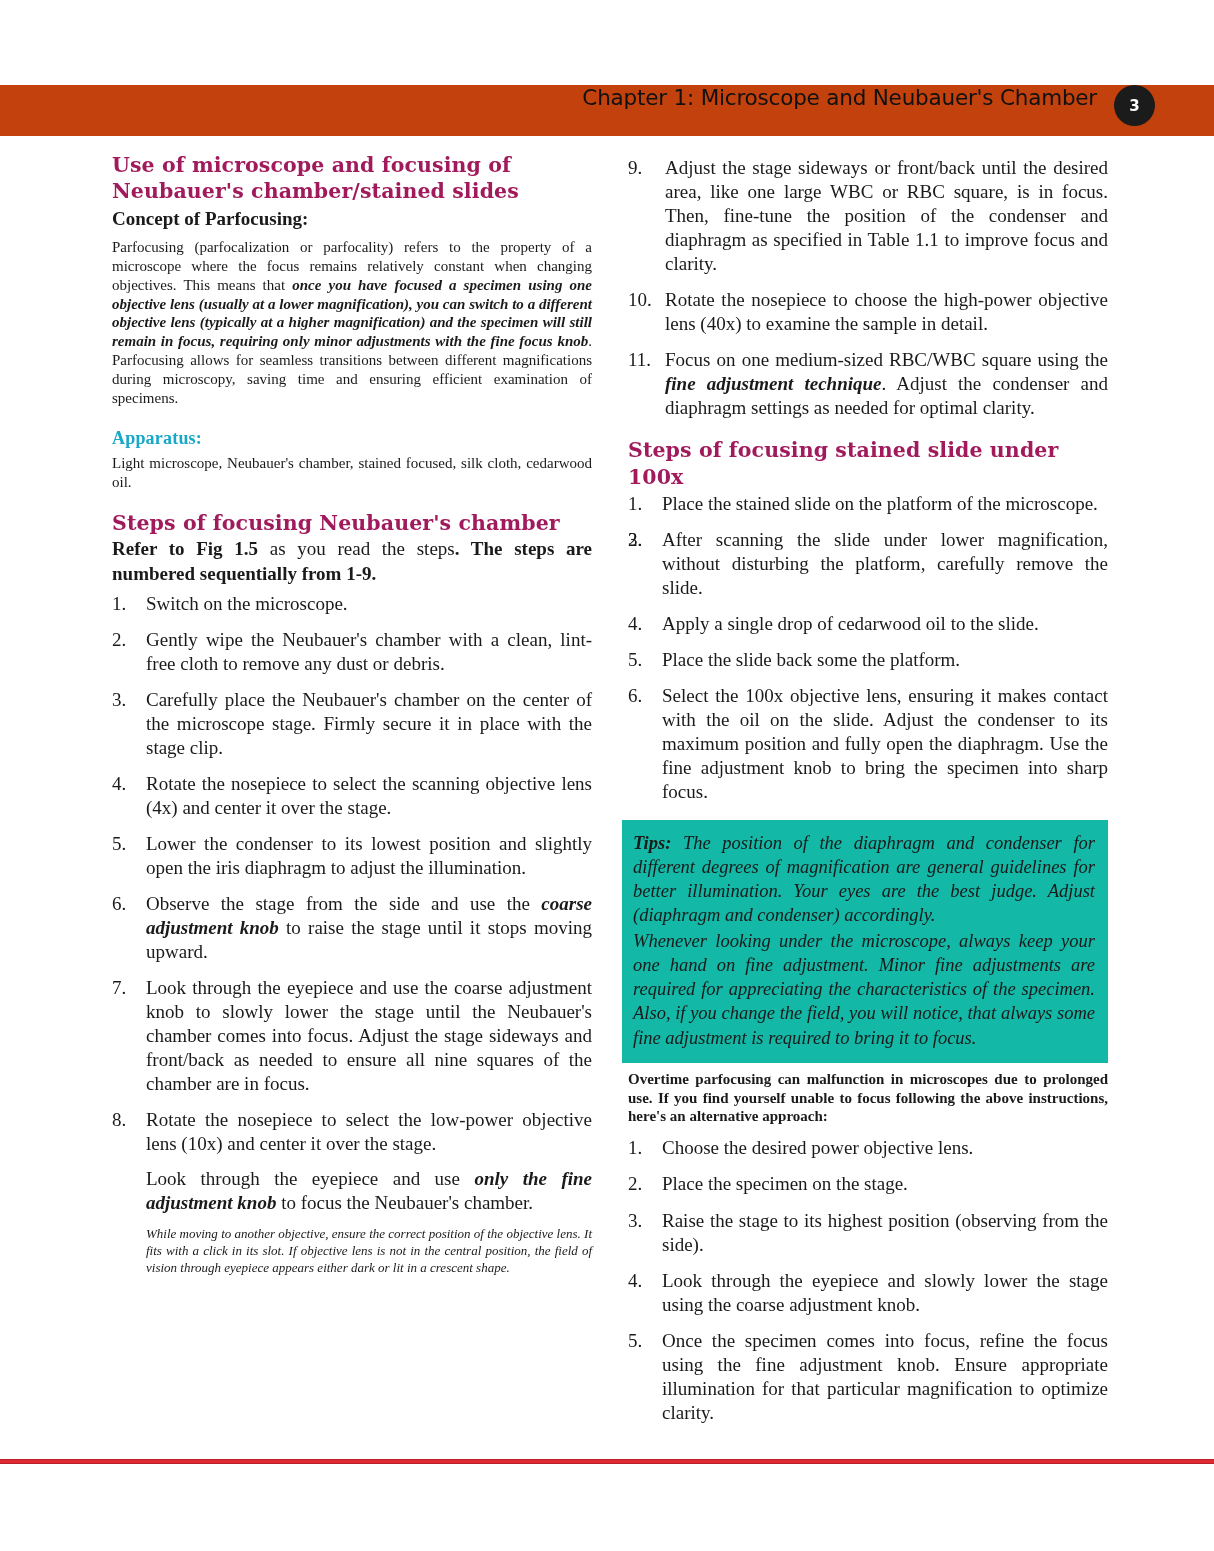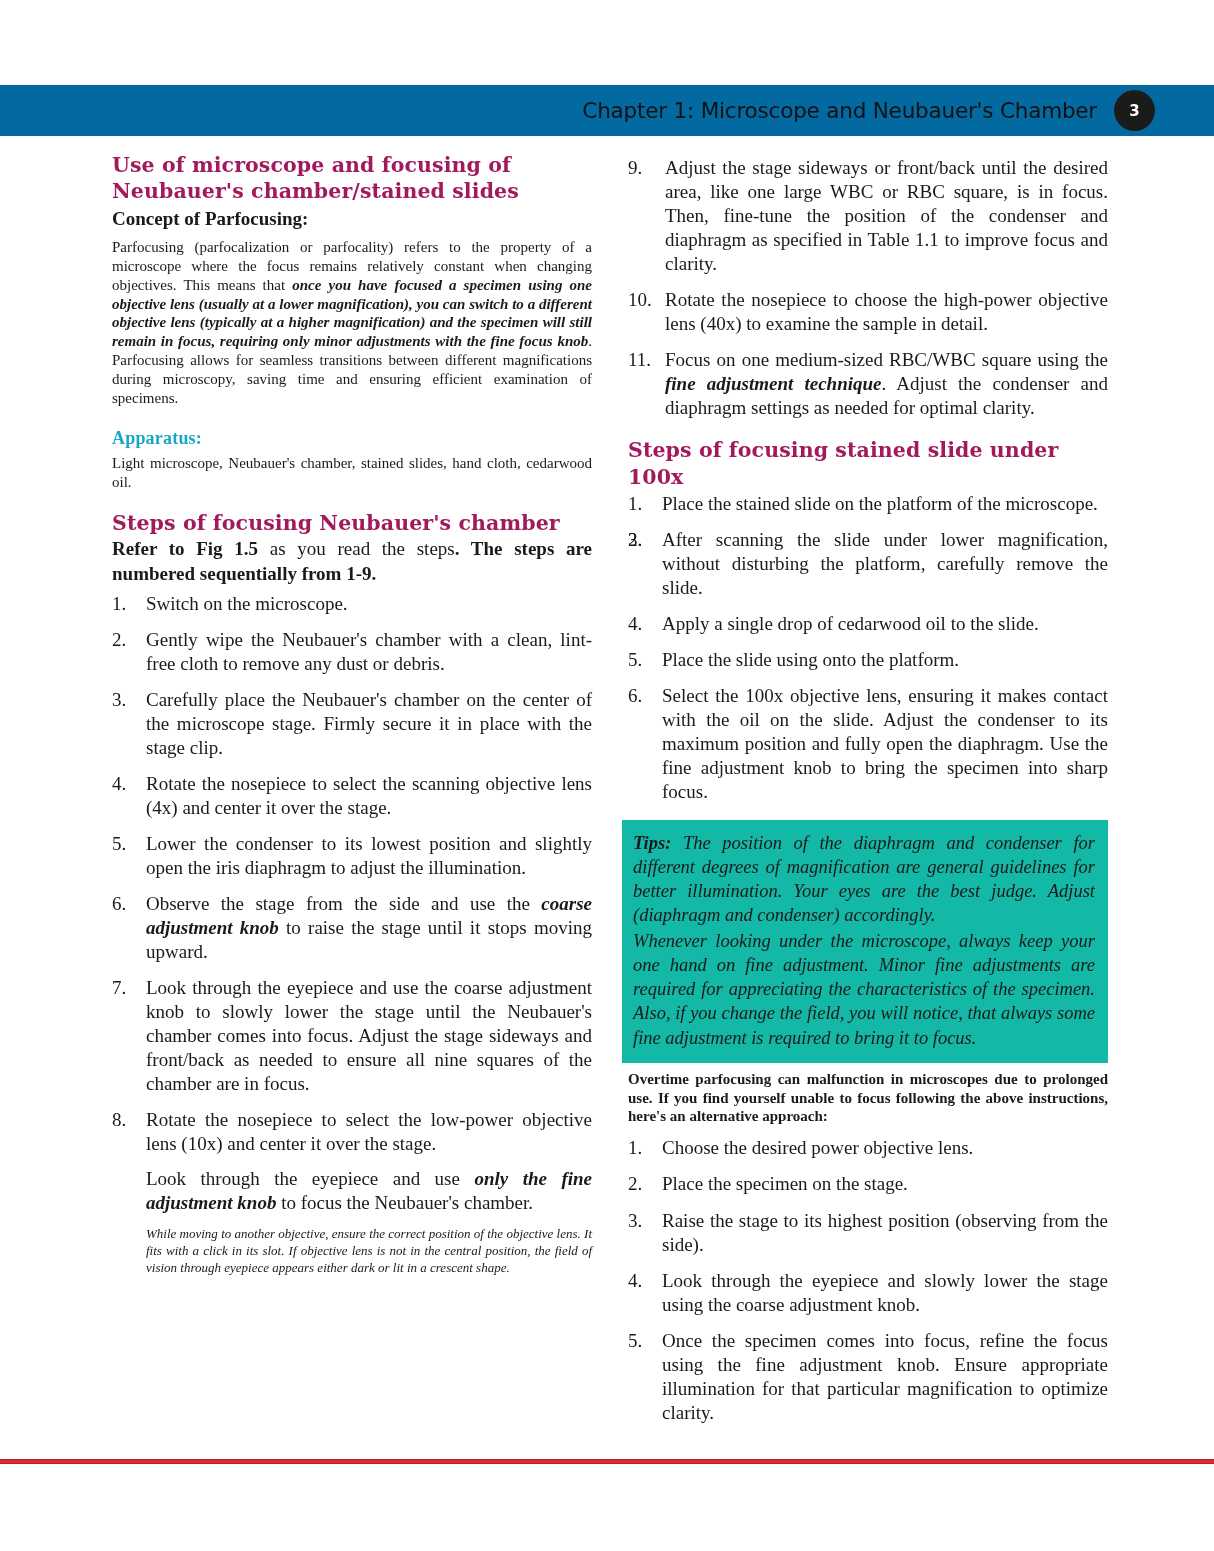--- a/index.html
+++ b/index.html
@@ -17,23 +17,22 @@
     overflow: hidden;
   }
 
   
   .header-band {
     position: absolute;
     left: 0;
     top: 85px;
     width: 1214px;
     height: 51px;
-    background: #0369a1;
+    background: #c2410c;
     display: flex;
-    align-items: center;
     justify-content: flex-end;
     box-sizing: border-box;
     padding-right: 59px;
   }
   .header-title {
     font-family: "DejaVu Sans", sans-serif;
     font-size: 21.5px;
     letter-spacing: -0.2px;
     color: #111111;
     white-space: nowrap;
@@ -199,21 +198,21 @@
 
   <div class="col col-left">
 
     <h2 class="sec-heading">Use of microscope and focusing of Neubauer's chamber/stained slides</h2>
 
     <p class="lead-bold">Concept of Parfocusing:</p>
 
     <p class="body"><span>Parfocusing (parfocalization or parfocality) refers to the property of a microscope where the focus remains relatively constant when changing objectives. This means that </span><i class="bi">once you have focused a specimen using one objective lens (usually at a lower magnification), you can switch to a different objective lens (typically at a higher magnification) and the specimen will still remain in focus, requiring only minor adjustments with the fine focus knob</i><span>. Parfocusing allows for seamless transitions between different magnifications during microscopy, saving time and ensuring efficient examination of specimens.</span></p>
 
     <h3 class="sub-heading">Apparatus:</h3>
-    <p class="body">Light microscope, Neubauer's chamber, stained slides, hand cloth, cedarwood oil.</p>
+    <p class="body">Light microscope, Neubauer's chamber, stained focused, silk cloth, cedarwood oil.</p>
 
     <h2 class="sec-heading tight" style="margin-top:18px;">Steps of focusing Neubauer's chamber</h2>
 
     <p class="lead-bold"><span>Refer to Fig 1.5</span><span class="reg"> as you read the steps</span><span>. The steps are numbered sequentially from 1-9.</span></p>
 
     <ol class="steps">
       <li><span class="num">1.</span><span>Switch on the microscope.</span></li>
       <li><span class="num">2.</span><span>Gently wipe the Neubauer's chamber with a clean, lint-free cloth to remove any dust or debris.</span></li>
       <li><span class="num">3.</span><span>Carefully place the Neubauer's chamber on the center of the microscope stage. Firmly secure it in place with the stage clip.</span></li>
       <li><span class="num">4.</span><span>Rotate the nosepiece to select the scanning objective lens (4x) and center it over the stage.</span></li>
@@ -235,21 +234,21 @@
       <li><span class="num">11.</span><span>Focus on one medium-sized RBC/WBC square using the </span><i class="bi">fine adjustment technique</i><span>. Adjust the condenser and diaphragm settings as needed for optimal clarity.</span></li>
     </ol>
 
     <h2 class="sec-heading tight" style="margin-top:17px;">Steps of focusing stained slide under 100x</h2>
 
     <ol class="steps" style="margin-top:2px;">
       <li><span class="num">1.</span><span>Place the stained slide on the platform of the microscope.</span></li>
       <li><span class="num">2.</span></li>
       <li><span class="num">3.</span><span>After scanning the slide under lower magnification, without disturbing the platform, carefully remove the slide.</span></li>
       <li><span class="num">4.</span><span>Apply a single drop of cedarwood oil to the slide.</span></li>
-      <li><span class="num">5.</span><span>Place the slide using onto the platform.</span></li>
+      <li><span class="num">5.</span><span>Place the slide back some the platform.</span></li>
       <li><span class="num">6.</span><span>Select the 100x objective lens, ensuring it makes contact with the oil on the slide. Adjust the condenser to its maximum position and fully open the diaphragm. Use the fine adjustment knob to bring the specimen into sharp focus.</span></li>
     </ol>
 
     <div class="tips-box">
       <p><span class="tips-label">Tips:</span><span> The position of the diaphragm and condenser for different degrees of magnification are general guidelines for better illumination. Your eyes are the best judge. Adjust (diaphragm and condenser) accordingly.</span></p>
       <p>Whenever looking under the microscope, always keep your one hand on fine adjustment. Minor fine adjustments are required for appreciating the characteristics of the specimen. Also, if you change the field, you will notice, that always some fine adjustment is required to bring it to focus.</p>
     </div>
 
     <p class="body" style="margin-top:7px;font-weight:bold;">Overtime parfocusing can malfunction in microscopes due to prolonged use. If you find yourself   unable to focus following the above instructions, here's an alternative approach:</p>
 

